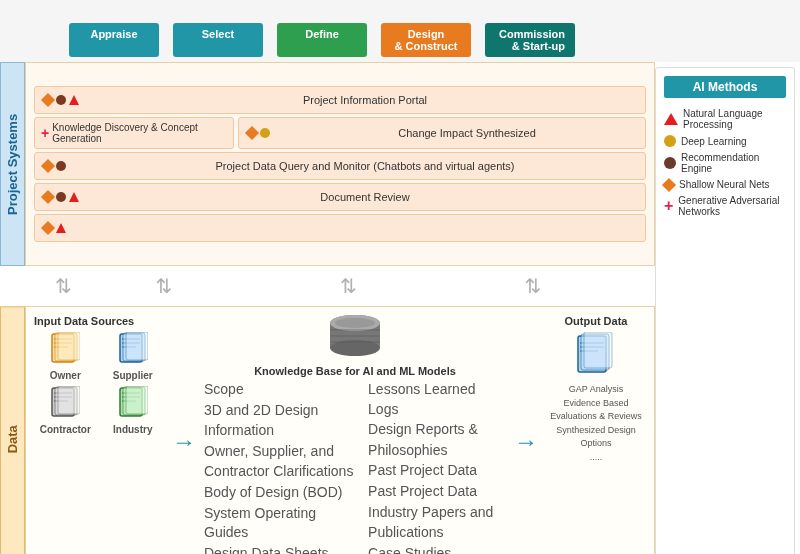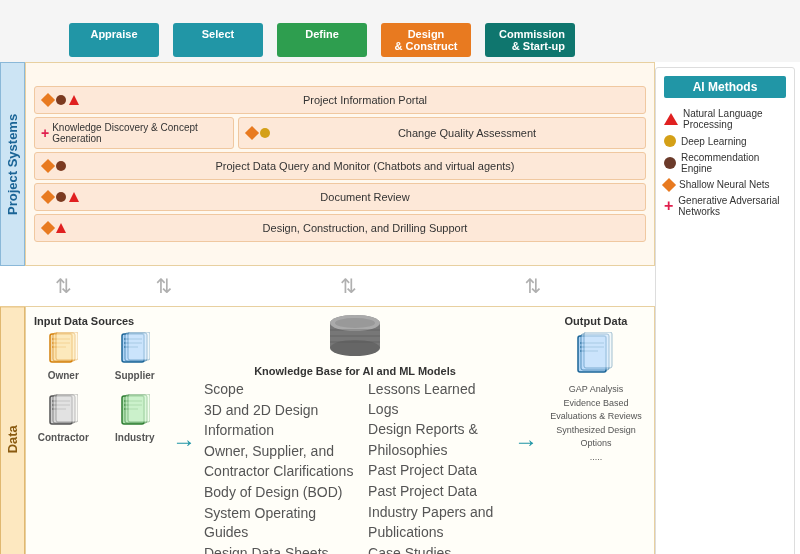--- a/index.html
+++ b/index.html
@@ -267,21 +267,21 @@
           <div style="display:flex; gap:4px; align-items:stretch;">
             <div class="knowledge-row" style="min-width:200px; flex:0 0 200px;">
               <span class="icon-plus color-pink">+</span>
               <span style="font-size:10px; color:#333;">Knowledge Discovery &amp; Concept Generation</span>
             </div>
             <div class="sys-row" style="flex:1;">
               <div class="row-icons">
                 <div class="icon-diamond" style="background:#E87A20;"></div>
                 <div class="icon-circle" style="background:#D4A017;"></div>
               </div>
-              <div class="row-text">Change Quality Assessment</div>
+              <div class="row-text">Change Impact Synthesized</div>
             </div>
           </div>
 
           <div class="sys-row">
             <div class="row-icons">
               <div class="icon-diamond" style="background:#E87A20;"></div>
               <div class="icon-circle" style="background:#7B3A20;"></div>
             </div>
             <div class="row-text">Project Data Query and Monitor (Chatbots and virtual agents)</div>
           </div>
@@ -294,21 +294,20 @@
             </div>
             <div class="row-text">Document Review</div>
           </div>
 
           <div class="sys-row">
             <div class="row-icons">
               <div class="icon-diamond" style="background:#E87A20;"></div>
               <div class="icon-triangle color-red"></div>
             </div>
             <div style="flex:1; text-align:center;">
-              <div class="row-text">Design, Construction, and Drilling Support</div>
             </div>
           </div>
 
         </div>
 
       </div>
 
       <div class="arrows-section">
         <div style="width:25px;"></div>
         <div class="double-arrow">⇅</div>
@@ -320,21 +319,21 @@
       </div>
 
       <div style="display:flex; flex:1;">
         <div class="project-label data-label">Data</div>
         <div style="flex:1; background:#fffef8; border:1px solid #e8d0a0; padding:8px; display:flex; flex-direction:column; gap:5px;">
 
           <div style="display:flex; gap:8px; align-items:flex-start;">
 
             <div style="display:flex; flex-direction:column; min-width:130px;">
               <div style="font-size:11px; font-weight:bold; color:#333; margin-bottom:5px;">Input Data Sources</div>
-              <div style="display:grid; grid-template-columns:1fr 1fr; gap:13px;">
+              <div style="display:grid; grid-template-columns:1fr 1fr; gap:5px;">
 
                 <div class="source-item">
                   <svg width="30" height="36" viewBox="0 0 30 36">
                     <rect x="2" y="2" width="22" height="28" rx="2" fill="#f5ddb0" stroke="#D4800A" stroke-width="1.5"></rect>
                     <rect x="4" y="6" width="18" height="2" fill="#D4800A" opacity="0.5"></rect>
                     <rect x="4" y="10" width="18" height="2" fill="#D4800A" opacity="0.5"></rect>
                     <rect x="4" y="14" width="14" height="2" fill="#D4800A" opacity="0.5"></rect>
                     <rect x="5" y="1" width="22" height="28" rx="2" fill="#ffe8b0" stroke="#D4800A" stroke-width="1" opacity="0.6"></rect>
                     <rect x="8" y="0" width="22" height="28" rx="2" fill="#fff3d0" stroke="#D4800A" stroke-width="1" opacity="0.4"></rect>
                   </svg>

